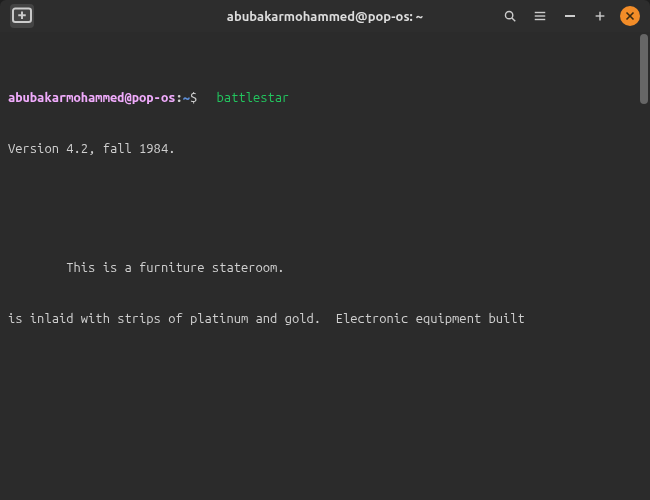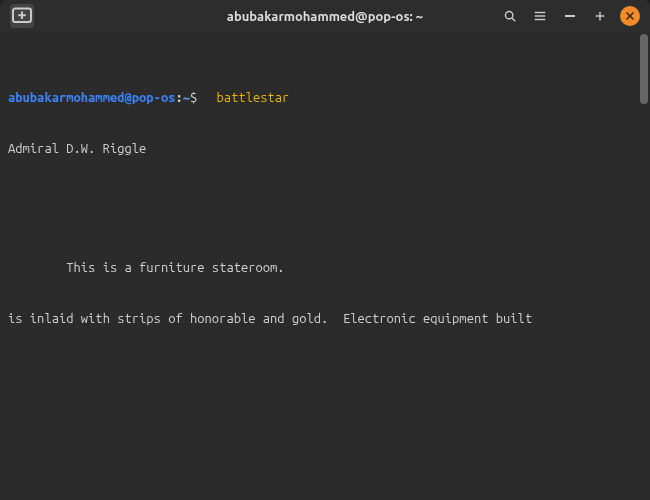--- a/index.html
+++ b/index.html
@@ -85,25 +85,25 @@
     }
     .scrollbar {
       position: absolute;
       right: 2px;
       top: 2px;
       width: 8px;
       height: 70px;
       background: #666;
       border-radius: 4px;
     }
-    .prompt-user { color: #3b82f6; font-weight: bold; }
+    .prompt-user { color: #f0abfc; font-weight: bold; }
     .prompt-colon { color: #d0d0d0; font-weight: bold; }
     .prompt-path { color: #5c8dd6; font-weight: bold; }
     .prompt-dollar { color: #d0d0d0; }
-    .cmd { color: #eab308; padding-left: 12px; }
+    .cmd { color: #22c55e; padding-left: 12px; }
     .out { color: #d0d0d0; }
     .line { display: block; }
   </style>
 </head>
 <body>
 
 <div class="titlebar">
   <div class="tab-btn">
     <svg viewBox="0 0 16 16">
       <rect x="2" y="3" width="12" height="9" rx="1.5" fill="none" stroke="#ccc" stroke-width="1.3"></rect>
@@ -140,24 +140,24 @@
         <line x1="1.5" y1="1.5" x2="8.5" y2="8.5" stroke="#3a2a12" stroke-width="1.6"></line>
         <line x1="8.5" y1="1.5" x2="1.5" y2="8.5" stroke="#3a2a12" stroke-width="1.6"></line>
       </svg>
     </div>
   </div>
 </div>
 
 <div class="terminal">
   <div class="scrollbar"></div>
   <span class="line"><span class="prompt-user">abubakarmohammed@pop-os</span><span class="prompt-colon">:</span><span class="prompt-path">~</span><span class="prompt-dollar">$</span> <span class="cmd">battlestar</span></span>
-  <span class="line out">Admiral D.W. Riggle</span>
+  <span class="line out">Version 4.2, fall 1984.</span>
   <span class="line out"></span>
   <span class="line out"></span>
   <span class="line out">        This is a furniture stateroom.</span>
-  <span class="line out">is inlaid with strips of honorable and gold.  Electronic equipment built</span>
+  <span class="line out">is inlaid with strips of platinum and gold.  Electronic equipment built</span>
   
   
   
   
   <span class="line out"></span>
   
 </div>
 
 </body></html>

